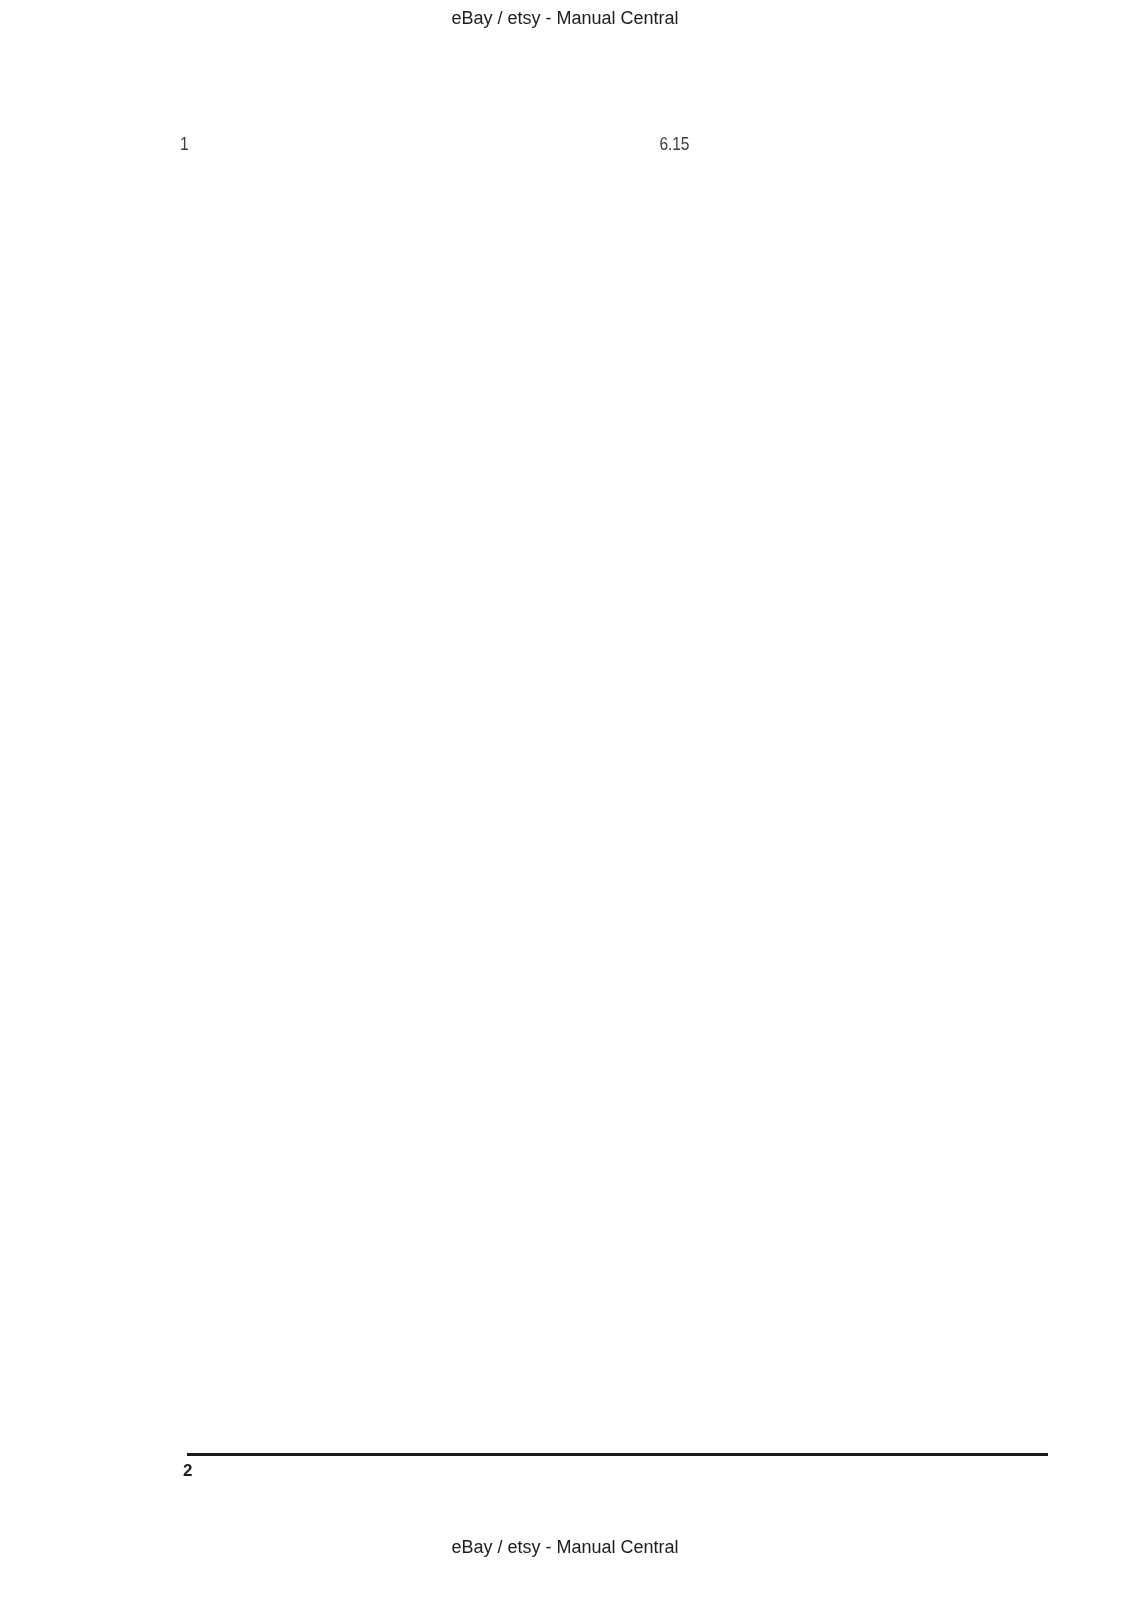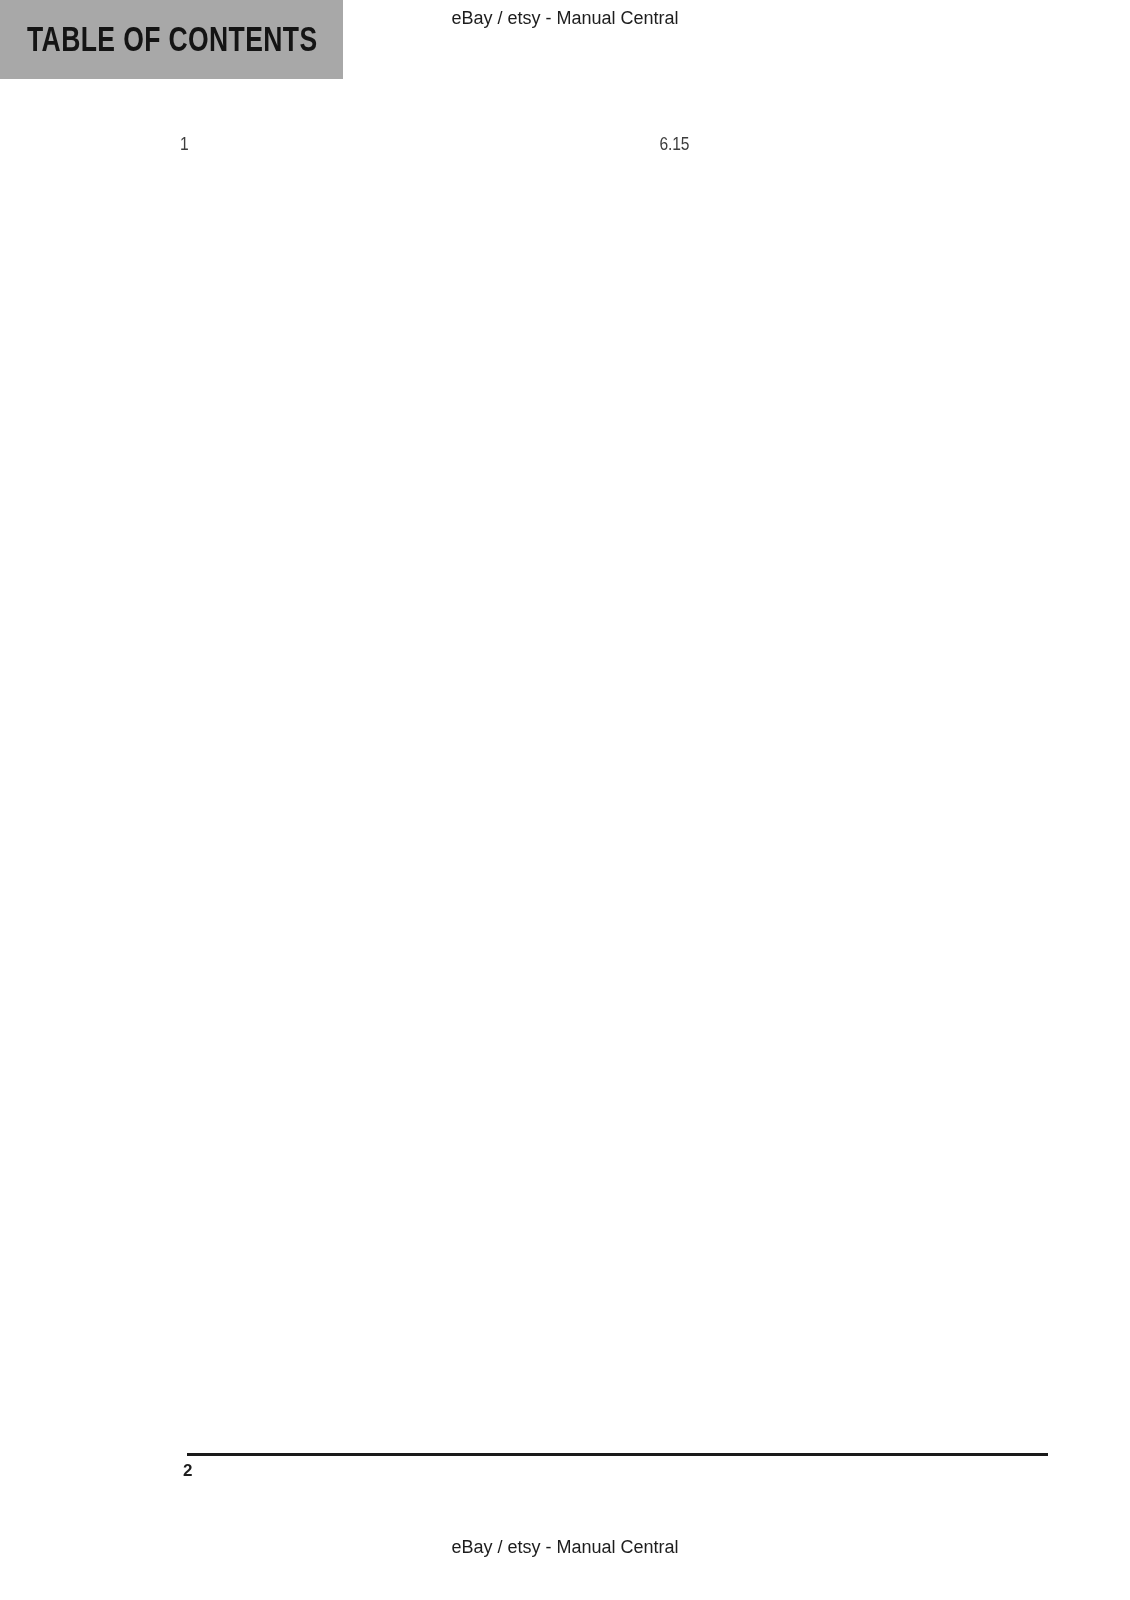--- a/index.html
+++ b/index.html
@@ -81,23 +81,20 @@
     font-size:17px;
     font-weight:700;
     color:#1d1d1d;
   }
 </style>
 </head>
 <body>
 
 <div class="page">
 
-  <div class="toc-banner">
-    <span class="banner-text">TABLE OF CONTENTS</span>
-  </div>
 
   <div class="site-label top">eBay / etsy - Manual Central</div>
 
   <div class="toc-col left">
       <div class="row chapter">
         <span class="num">1</span>
         <span class="entry-body">
           <span class="title">MEANS OF REPRESENTATION</span>
           <span class="page">6</span>
         </span>

